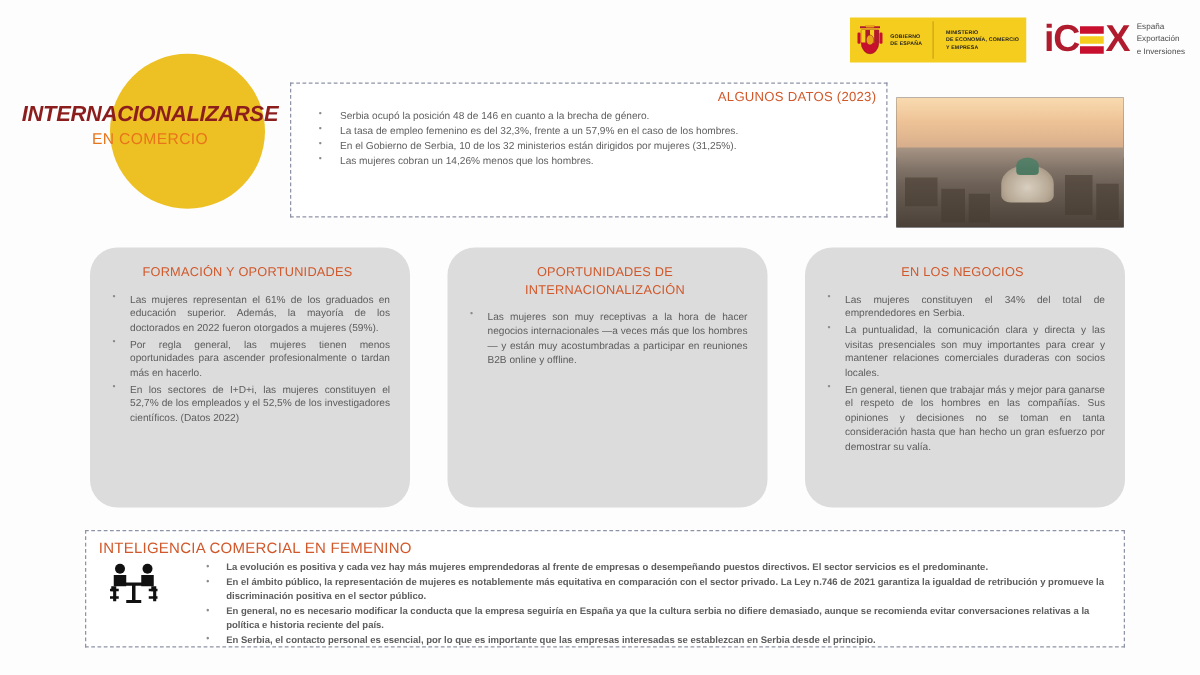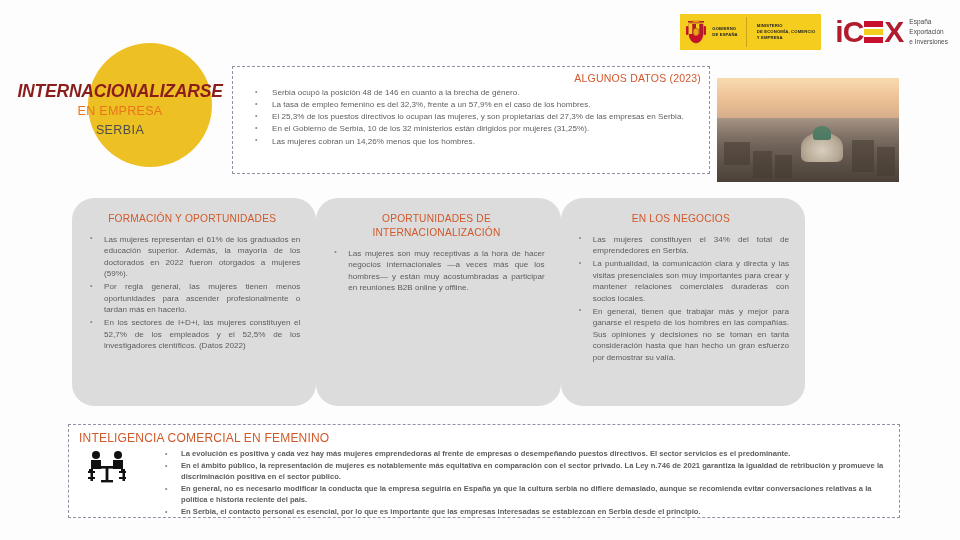--- a/index.html
+++ b/index.html
@@ -215,21 +215,21 @@
   .photo .haze {
     position:absolute; inset:0;
     background: linear-gradient(180deg, rgba(255,226,190,0.35) 0%, rgba(0,0,0,0) 55%);
   }
 
   
   .cards {
     position: absolute;
     left: 72px;
     top: 198px;
-    width: 733px;
+    width: 828px;
     height: 208px;
     display: flex;
     justify-content: space-between;
   }
   .card {
     width: 256px;
     background: #dcdcdc;
     border-radius: 22px;
     box-sizing: border-box;
     padding: 12px 10px 10px 6px;
@@ -337,30 +337,28 @@
       </div>
       <div class="icex-tag">España
 Exportación
 e Inversiones</div>
     </div>
   </div>
 
   <div class="circle"></div>
   <div class="title-block">
     <div class="title-main">INTERNACIONALIZARSE</div>
-    <div class="title-sub">EN EMPRESA</div>
-    <div class="title-country">SERBIA</div>
+    <div class="title-sub">EN COMERCIO</div>
   </div>
 
   <div class="data-box">
     <div class="data-title">ALGUNOS DATOS (2023)</div>
     <ul class="bl">
       <li>Serbia ocupó la posición 48 de 146 en cuanto a la brecha de género.</li>
       <li>La tasa de empleo femenino es del 32,3%, frente a un 57,9% en el caso de los hombres.</li>
-      <li>El 25,3% de los puestos directivos lo ocupan las mujeres, y son propietarias del 27,3% de las empresas en Serbia.</li>
       <li>En el Gobierno de Serbia, 10 de los 32 ministerios están dirigidos por mujeres (31,25%).</li>
       <li>Las mujeres cobran un 14,26% menos que los hombres.</li>
     </ul>
   </div>
 
   <div class="photo">
     <div class="sky"></div>
     <div class="city"></div>
     <div class="blk" style="left:4%;top:62%;width:14%;height:22%;"></div>
     <div class="blk" style="left:20%;top:70%;width:10%;height:26%;"></div>

